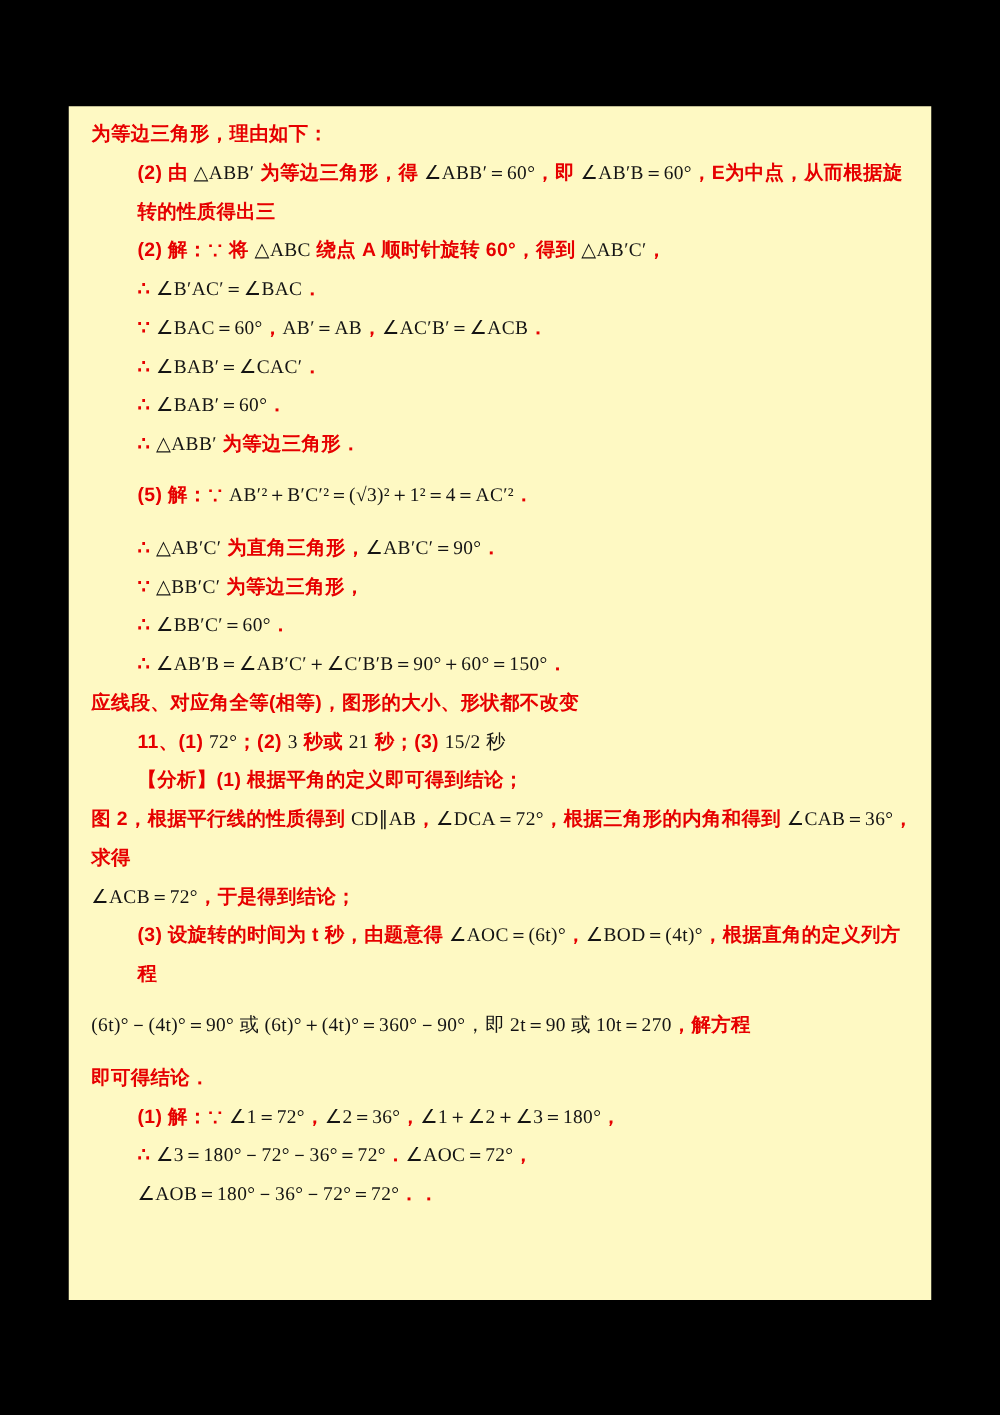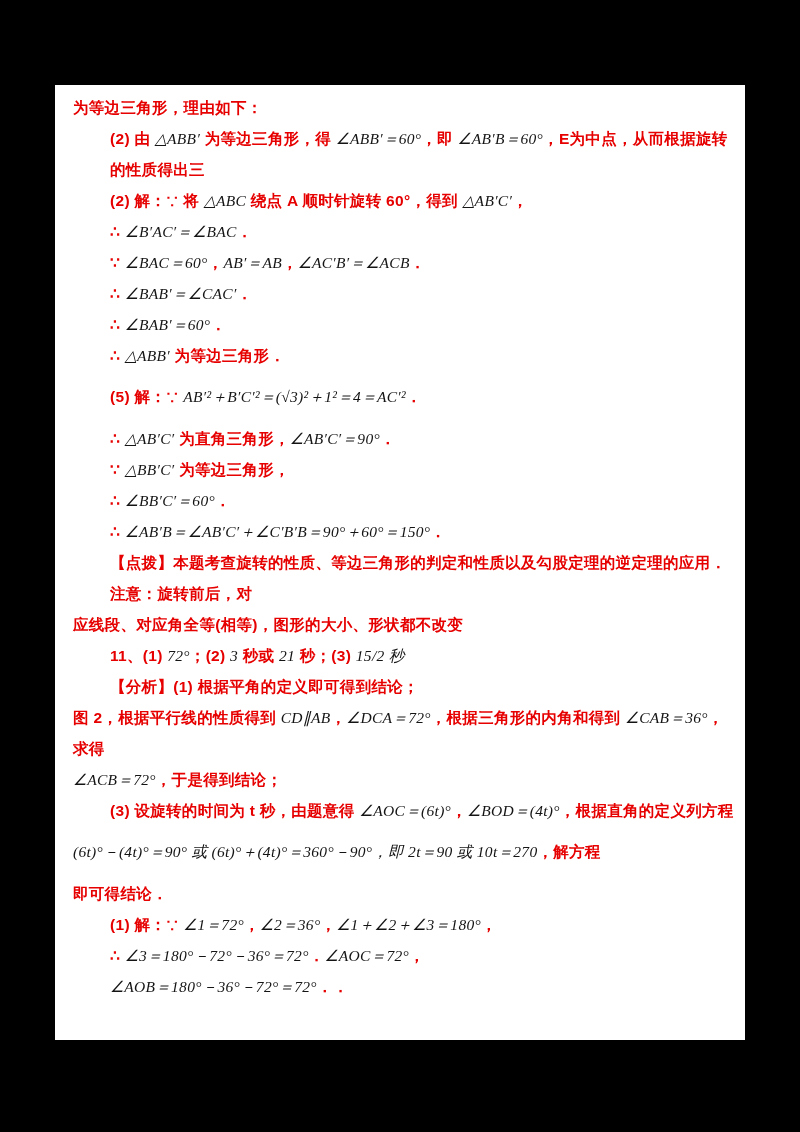--- a/index.html
+++ b/index.html
@@ -16,21 +16,21 @@
     width: 800px;
     height: 1132px;
     background: #000000;
   }
   #paper {
     position: absolute;
     left: 55px;
     top: 85px;
     width: 690px;
     height: 955px;
-    background: #ffffff;
+    background: #fef9c3;
     padding: 0;
     box-sizing: border-box;
   }
   #doc {
     padding: 7px 10px 0 18px;
     box-sizing: border-box;
   }
   .line {
     line-height: 31px;
     min-height: 31px;
@@ -44,21 +44,20 @@
     min-height: 52px;
   }
   .run-red {
     color: #e60000;
     font-weight: 700;
     font-family: "Liberation Sans", sans-serif;
   }
   .run-black {
     color: #141414;
     font-weight: 400;
-    font-style: italic;
     font-family: "Liberation Serif", serif;
   }
 </style>
 </head>
 <body>
 
 <div id="stage">
   <div id="paper">
     <div id="doc">
         <div class="line"><span class="run-red">为等边三角形，理由如下：</span></div>
@@ -67,21 +66,20 @@
         <div class="line ind1"><span class="run-red">∴ </span><span class="run-black">∠B′AC′＝∠BAC</span><span class="run-red">．</span></div>
         <div class="line ind1"><span class="run-red">∵ </span><span class="run-black">∠BAC＝60°</span><span class="run-red">，</span><span class="run-black">AB′＝AB</span><span class="run-red">，</span><span class="run-black">∠AC′B′＝∠ACB</span><span class="run-red">．</span></div>
         <div class="line ind1"><span class="run-red">∴ </span><span class="run-black">∠BAB′＝∠CAC′</span><span class="run-red">．</span></div>
         <div class="line ind1"><span class="run-red">∴ </span><span class="run-black">∠BAB′＝60°</span><span class="run-red">．</span></div>
         <div class="line ind1"><span class="run-red">∴ </span><span class="run-black">△ABB′</span><span class="run-red"> 为等边三角形．</span></div>
         <div class="line ind1 tall"><span class="run-red">(5) 解：∵ </span><span class="run-black">AB′²＋B′C′²＝(√3)²＋1²＝4＝AC′²</span><span class="run-red">．</span></div>
         <div class="line ind1"><span class="run-red">∴ </span><span class="run-black">△AB′C′</span><span class="run-red"> 为直角三角形，</span><span class="run-black">∠AB′C′＝90°</span><span class="run-red">．</span></div>
         <div class="line ind1"><span class="run-red">∵ </span><span class="run-black">△BB′C′</span><span class="run-red"> 为等边三角形，</span></div>
         <div class="line ind1"><span class="run-red">∴ </span><span class="run-black">∠BB′C′＝60°</span><span class="run-red">．</span></div>
         <div class="line ind1"><span class="run-red">∴ </span><span class="run-black">∠AB′B＝∠AB′C′＋∠C′B′B＝90°＋60°＝150°</span><span class="run-red">．</span></div>
-        <div class="line ind1"><span class="run-red">【点拨】本题考查旋转的性质、等边三角形的判定和性质以及勾股定理的逆定理的应用．注意：旋转前后，对</span></div>
         <div class="line"><span class="run-red">应线段、对应角全等(相等)，图形的大小、形状都不改变</span></div>
         <div class="line ind1"><span class="run-red">11、(1) </span><span class="run-black">72°</span><span class="run-red">；(2) </span><span class="run-black">3</span><span class="run-red"> 秒或 </span><span class="run-black">21</span><span class="run-red"> 秒；(3) </span><span class="run-black">15/2 秒</span></div>
         <div class="line ind1"><span class="run-red">【分析】(1) 根据平角的定义即可得到结论；</span></div>
         <div class="line"><span class="run-red">图 2，根据平行线的性质得到 </span><span class="run-black">CD∥AB</span><span class="run-red">，</span><span class="run-black">∠DCA＝72°</span><span class="run-red">，根据三角形的内角和得到 </span><span class="run-black">∠CAB＝36°</span><span class="run-red">，求得</span></div>
         <div class="line"><span class="run-black">∠ACB＝72°</span><span class="run-red">，于是得到结论；</span></div>
         <div class="line ind1"><span class="run-red">(3) 设旋转的时间为 t 秒，由题意得 </span><span class="run-black">∠AOC＝(6t)°</span><span class="run-red">，</span><span class="run-black">∠BOD＝(4t)°</span><span class="run-red">，根据直角的定义列方程</span></div>
         <div class="line tall"><span class="run-black">(6t)°－(4t)°＝90° 或 (6t)°＋(4t)°＝360°－90°，即 2t＝90 或 10t＝270</span><span class="run-red">，解方程</span></div>
         <div class="line"><span class="run-red">即可得结论．</span></div>
         <div class="line ind1"><span class="run-red">(1) 解：∵ </span><span class="run-black">∠1＝72°</span><span class="run-red">，</span><span class="run-black">∠2＝36°</span><span class="run-red">，</span><span class="run-black">∠1＋∠2＋∠3＝180°</span><span class="run-red">，</span></div>
         <div class="line ind1"><span class="run-red">∴ </span><span class="run-black">∠3＝180°－72°－36°＝72°</span><span class="run-red">．</span><span class="run-black">∠AOC＝72°</span><span class="run-red">，</span></div>

